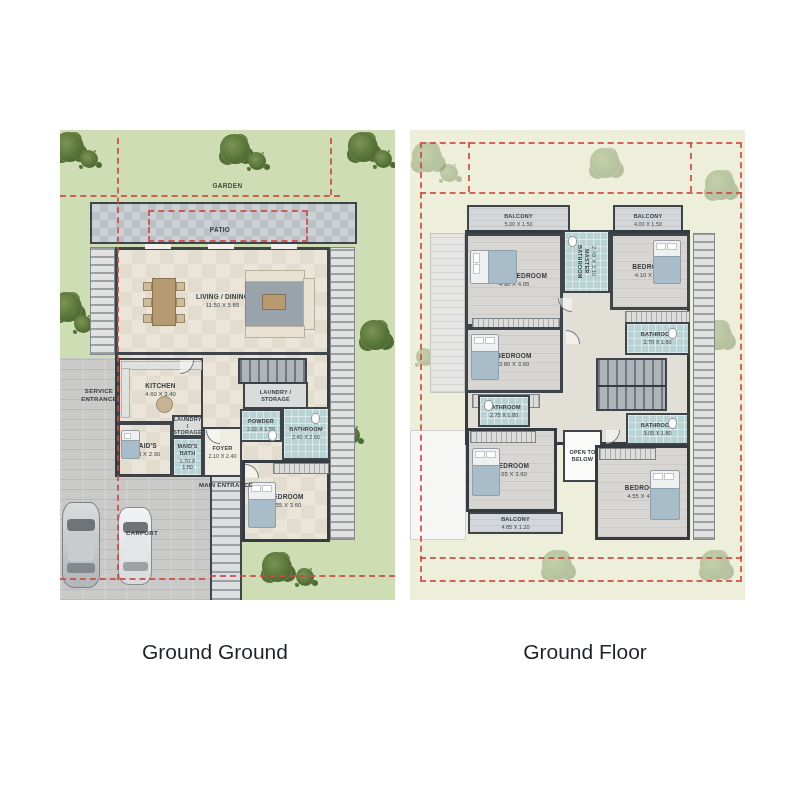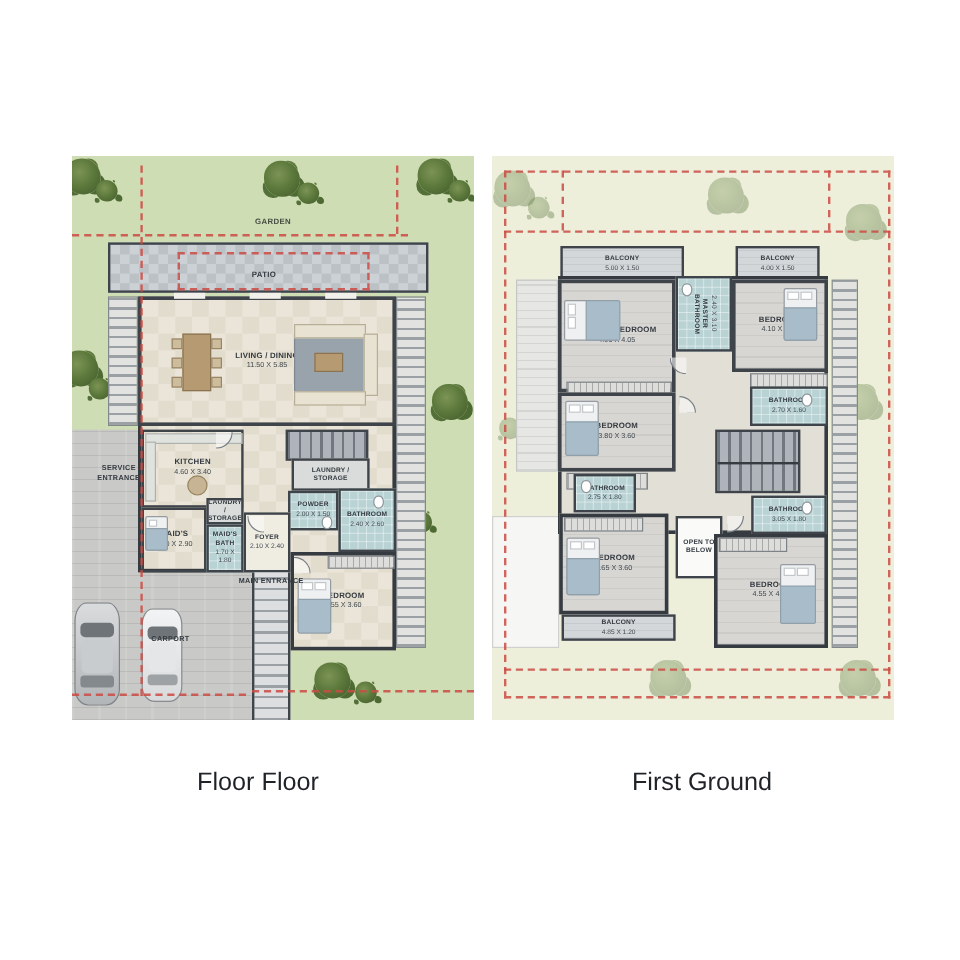--- a/index.html
+++ b/index.html
@@ -356,15 +356,15 @@
     <div class="door" style="left:156px;top:200px;border-radius:0 100% 0 0;border-left:none;border-bottom:none;"></div>
     <div class="door" style="left:196px;top:300px;border-radius:0 0 100% 0;border-top:none;border-left:none;"></div>
 
     <div class="dashrect" style="left:10px;top:12px;width:322px;height:440px;"></div>
     <div class="hline" style="left:10px;top:62px;width:322px;"></div>
     <div class="vline" style="left:58px;top:12px;height:50px;"></div>
     <div class="vline" style="left:280px;top:12px;height:50px;"></div>
     <div class="hline" style="left:10px;top:427px;width:322px;"></div>
   </div>
 
-  <div class="floor-title" style="left:55px;top:640px;width:320px;">Floor Floor</div>
-  <div class="floor-title" style="left:410px;top:640px;width:350px;">First Ground</div>
+  <div class="floor-title" style="left:55px;top:640px;width:320px;">Ground Ground</div>
+  <div class="floor-title" style="left:410px;top:640px;width:350px;">Ground Floor</div>
 </div>
 
 </body></html>

